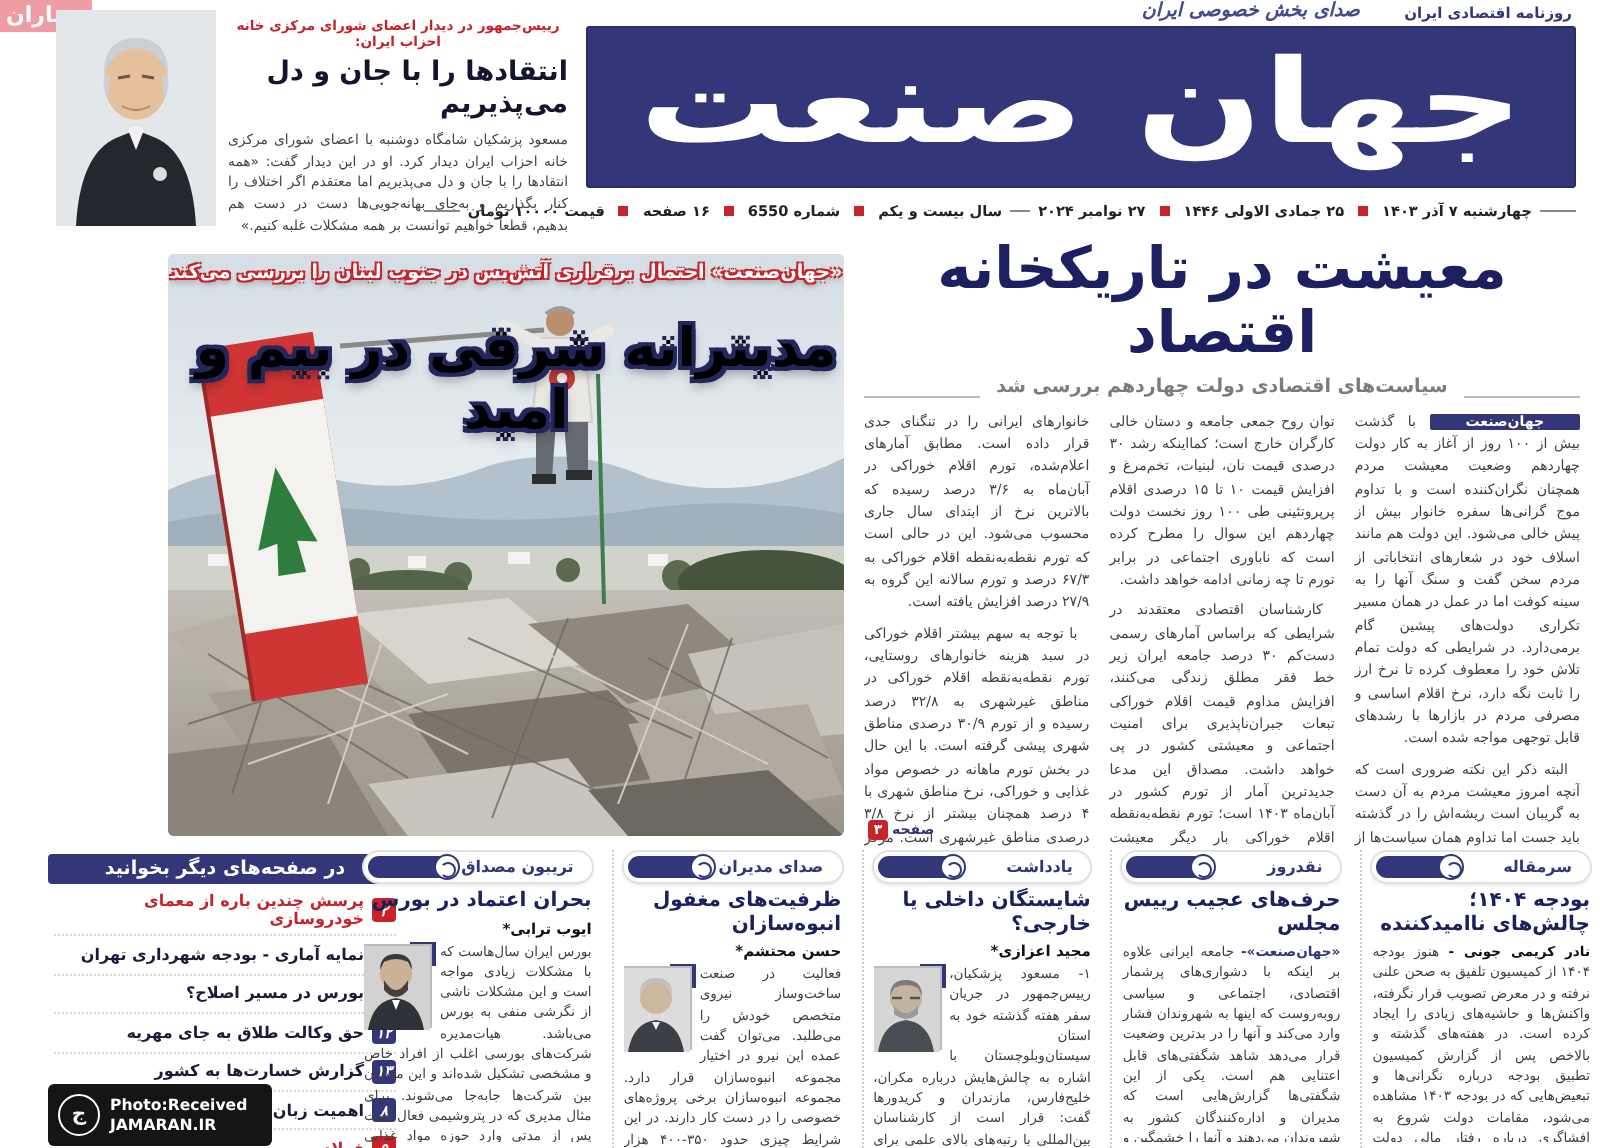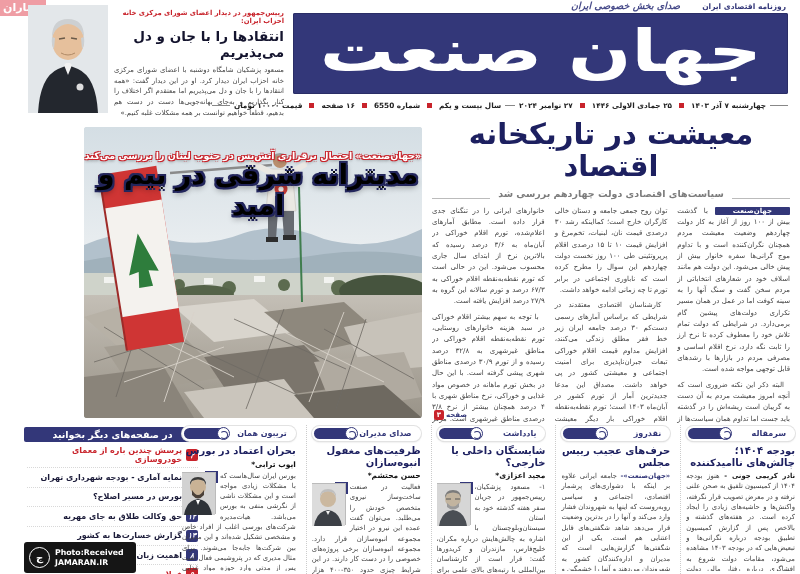--- a/index.html
+++ b/index.html
@@ -17,42 +17,42 @@
   #dateline .dash.short{flex:0 0 18px;}
   .sq{width:5px;height:5px;background:var(--red);display:inline-block; margin:0 3px; flex:none;}
   .seg{white-space:nowrap;}
 
   
   #wm-top{position:absolute; left:0; top:0; width:46px; height:16px; background:#ef9da4; color:#fff; font-size:11px; font-weight:bold; line-height:15px; overflow:hidden; padding:0 3px; direction:ltr;}
 
   
   #pz-photo{position:absolute; left:28px; top:5px; width:80px; height:108px; background:#e2e6e9; overflow:hidden;}
   #pz-text{position:absolute; left:114px; top:9px; width:170px;}
-  #pz-text .kicker{font-size:6.8px; font-weight:bold; color:var(--red); margin-bottom:3px;}
+  #pz-text .kicker{font-size:6.8px; font-weight:bold; color:var(--red); margin-bottom:3px;text-align:center;}
   #pz-text h3{font-size:13.5px; font-weight:bold; color:#14142e; margin:1px 0 5px;}
   #pz-text .body{font-size:6.9px; line-height:1.55; text-align:justify; color:#444;}
   .ptag{display:inline-flex; align-items:center; gap:2px; font-size:7px; font-weight:bold; color:var(--navy); margin-top:3px;}
   .ptag i{width:10px;height:10px;background:var(--red);color:#fff;font-style:normal;display:inline-flex;align-items:center;justify-content:center;border-radius:2px;font-size:7px;}
 
   
   #lead{position:absolute; left:432px; right:10px; top:119px; height:301px;}
   #lead h2{font-size:29px; font-weight:bold; color:#1d2060; text-align:center; line-height:1.1;}
   #lead .subrow{display:flex; align-items:flex-end; gap:8px; margin-top:5px;}
   #lead .subrow .rule{flex:1; border-top:1px solid #bbb;}
   #lead .subrow .sub{font-size:9.5px; font-weight:bold; color:#7c7c7c; white-space:nowrap;}
   #lead .cols{margin-top:7px; height:228px; column-count:3; column-gap:10px; font-size:7px; line-height:1.62; text-align:justify; color:#3f3f3f; overflow:hidden;}
   #lead .cols p{margin-bottom:4px;}
   #lead .cols p + p{text-indent:6px;}
   .leadtag{background:var(--navy); color:#fff; font-weight:bold; padding:0 18px; border-radius:1px;}
   #lead .ptag{position:absolute; left:2px; bottom:0;}
 
   
   #photo{position:absolute; left:84px; top:127px; width:338px; height:291px; border-radius:3px; overflow:hidden; background:#ccd5da;}
   #photo svg{display:block;}
-  #photo .kicker{position:absolute; top:23px; left:0; right:0; text-align:center; font-size:9.5px; font-weight:bold; color:#fff;
+  #photo .kicker{position:absolute; top:4px; left:0; right:0; text-align:center; font-size:9.5px; font-weight:bold; color:#fff;
      text-shadow:1px 1px 0 #c8232b, -1px -1px 0 #c8232b, 1px -1px 0 #c8232b, -1px 1px 0 #c8232b, 0 2px 3px rgba(0,0,0,.35);}
   #photo .big{position:absolute; top:32px; left:10px; right:0; text-align:center; font-size:27px; font-weight:bold; color:#000000;
      text-shadow:2px 2px 0 #23265c, -2px -2px 0 #23265c, 2px -2px 0 #23265c, -2px 2px 0 #23265c, 0 3px 6px rgba(0,0,0,.45);}
 
   
   #sidebar{position:absolute; left:0; top:427px; width:177px; bottom:0;margin-left:24px;}
   #sidebar .hd{height:15px; background:var(--navy); color:#fff; font-size:9.5px; font-weight:bold; display:flex; align-items:center; justify-content:center; border-radius:2px;}
   #sidebar ul{list-style:none; padding:1px 3px 0;}
   #sidebar li{display:flex; align-items:center; gap:4px; padding:3.2px 0; border-bottom:1px dotted #d8d8d8; font-size:8px; font-weight:bold; color:#1c1c3a;}
   #sidebar li .num{flex:none; width:12px; height:12px; border-radius:2px; background:var(--navy); color:#fff; font-size:7.5px; display:flex; align-items:center; justify-content:center;}
@@ -336,21 +336,21 @@
             <path d="M3,42 Q5,30 13,27 L17,26 L21,27 Q29,30 31,42 Z" fill="#3c4046"></path>
             <path d="M15,27 L17,31 L19,27 Z" fill="#f0f0f0"></path>
           </svg>
       </span>
       <span>فعالیت در صنعت ساخت‌وساز نیروی متخصص خودش را می‌طلبد. می‌توان گفت عمده این نیرو در اختیار مجموعه انبوه‌سازان قرار دارد. مجموعه انبوه‌سازان برخی پروژه‌های خصوصی را در دست کار دارند. در این شرایط چیزی حدود ۳۵۰-۴۰۰ هزار واحد به طور سالانه ساخته می‌شود. باید توجه داشت این حجم از ساخت‌وساز پاسخگوی نیاز واقعی متقاضیان نیست. مخاطبان واقعی مسکن به‌واسطه شرایط اقتصادی از...</span>
     </div>
   </div>
 
   <div class="sec">
     <div class="pill">
-      <span class="lbl">تریبون همان</span>
+      <span class="lbl">تریبون مصداق</span>
       <span class="blob"></span>
         <span class="logo"></span>
     </div>
     <h4>بحران اعتماد در بورس</h4>
     <div class="auth">ایوب ترابی*</div>
     <div class="txt">
       <span class="avatar">
         <svg width="34" height="42" viewBox="0 0 34 42">
             <rect width="34" height="42" fill="#d2d2d2"></rect>
             <circle cx="17" cy="14" r="8" fill="#c9b295"></circle>

